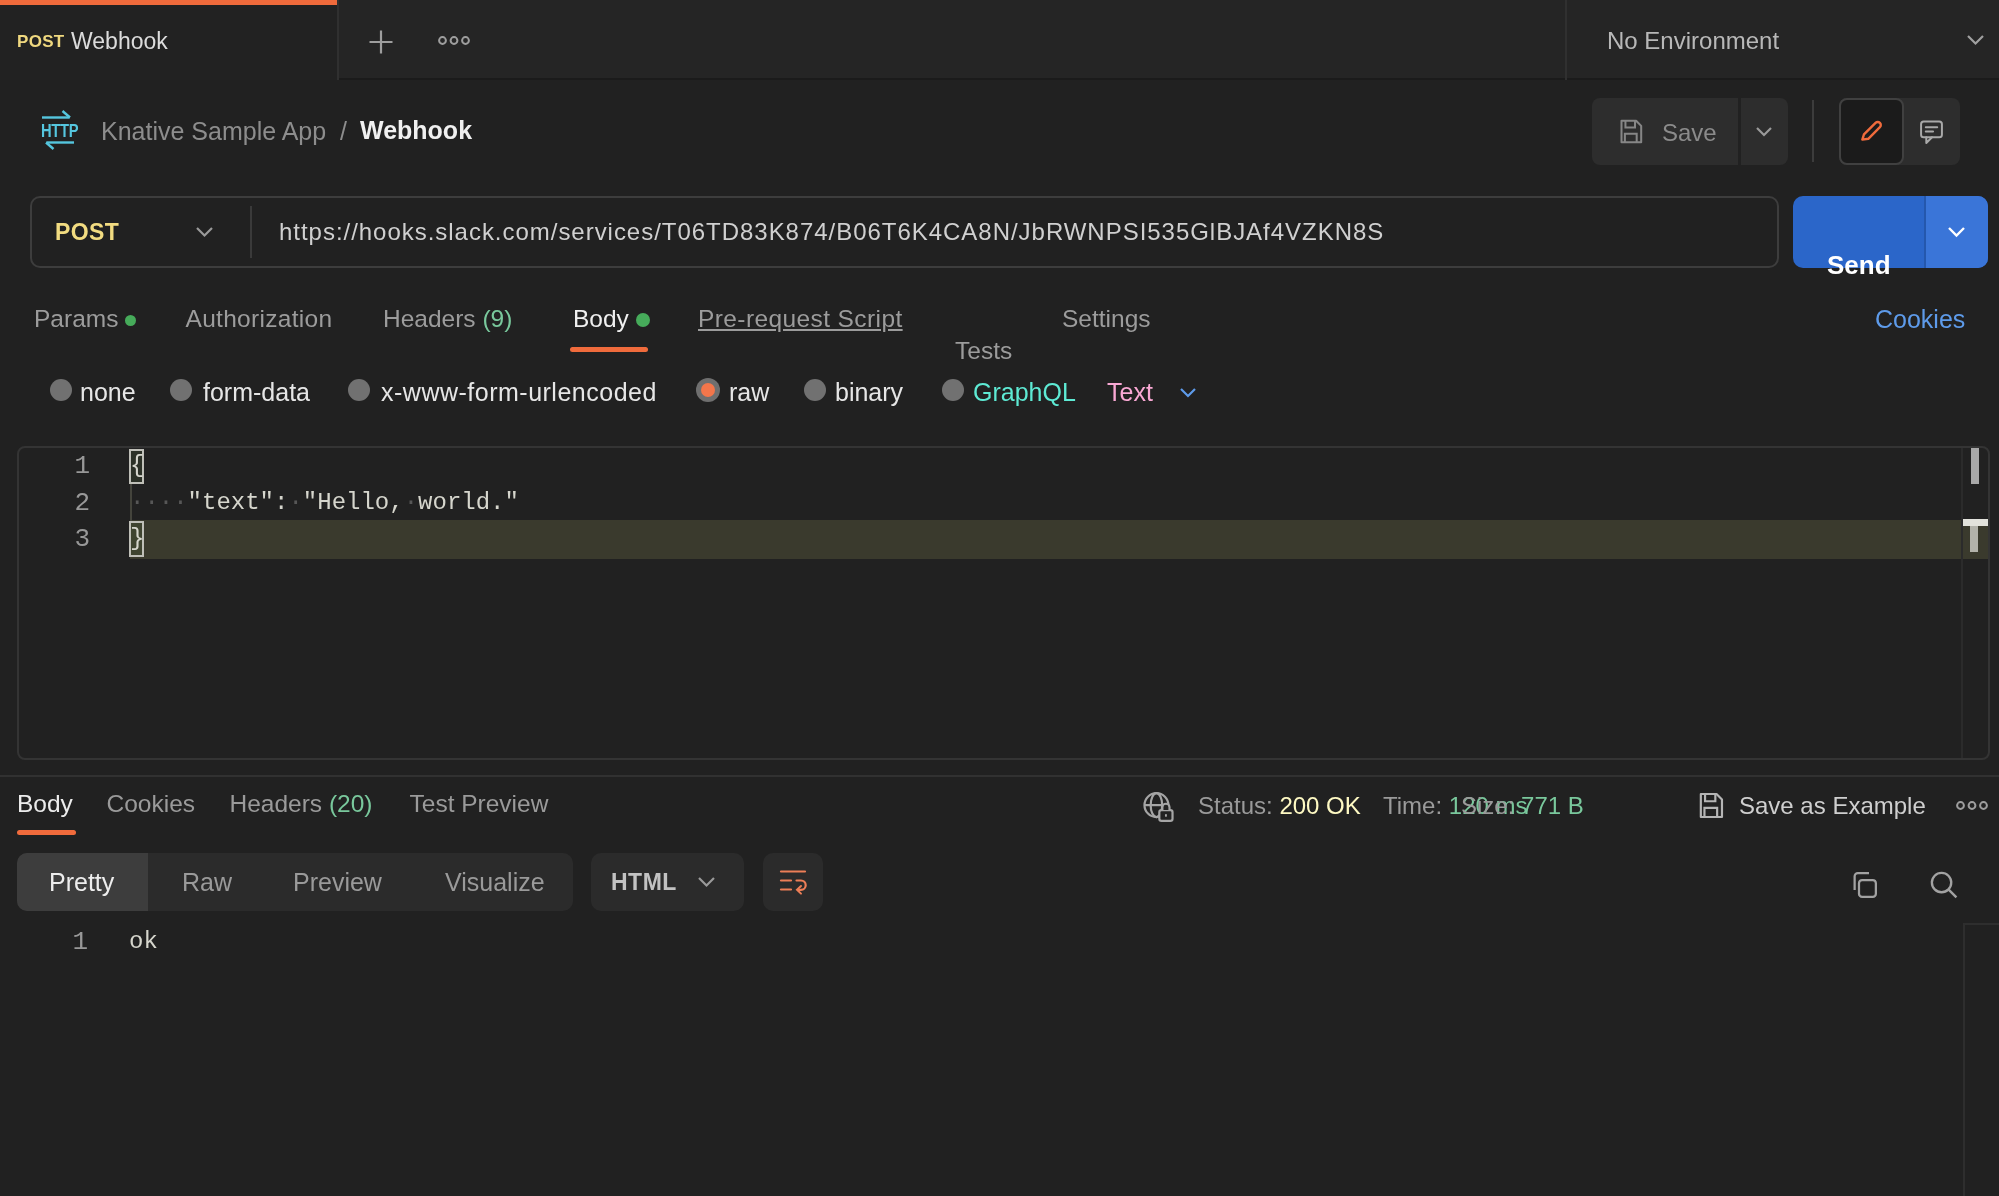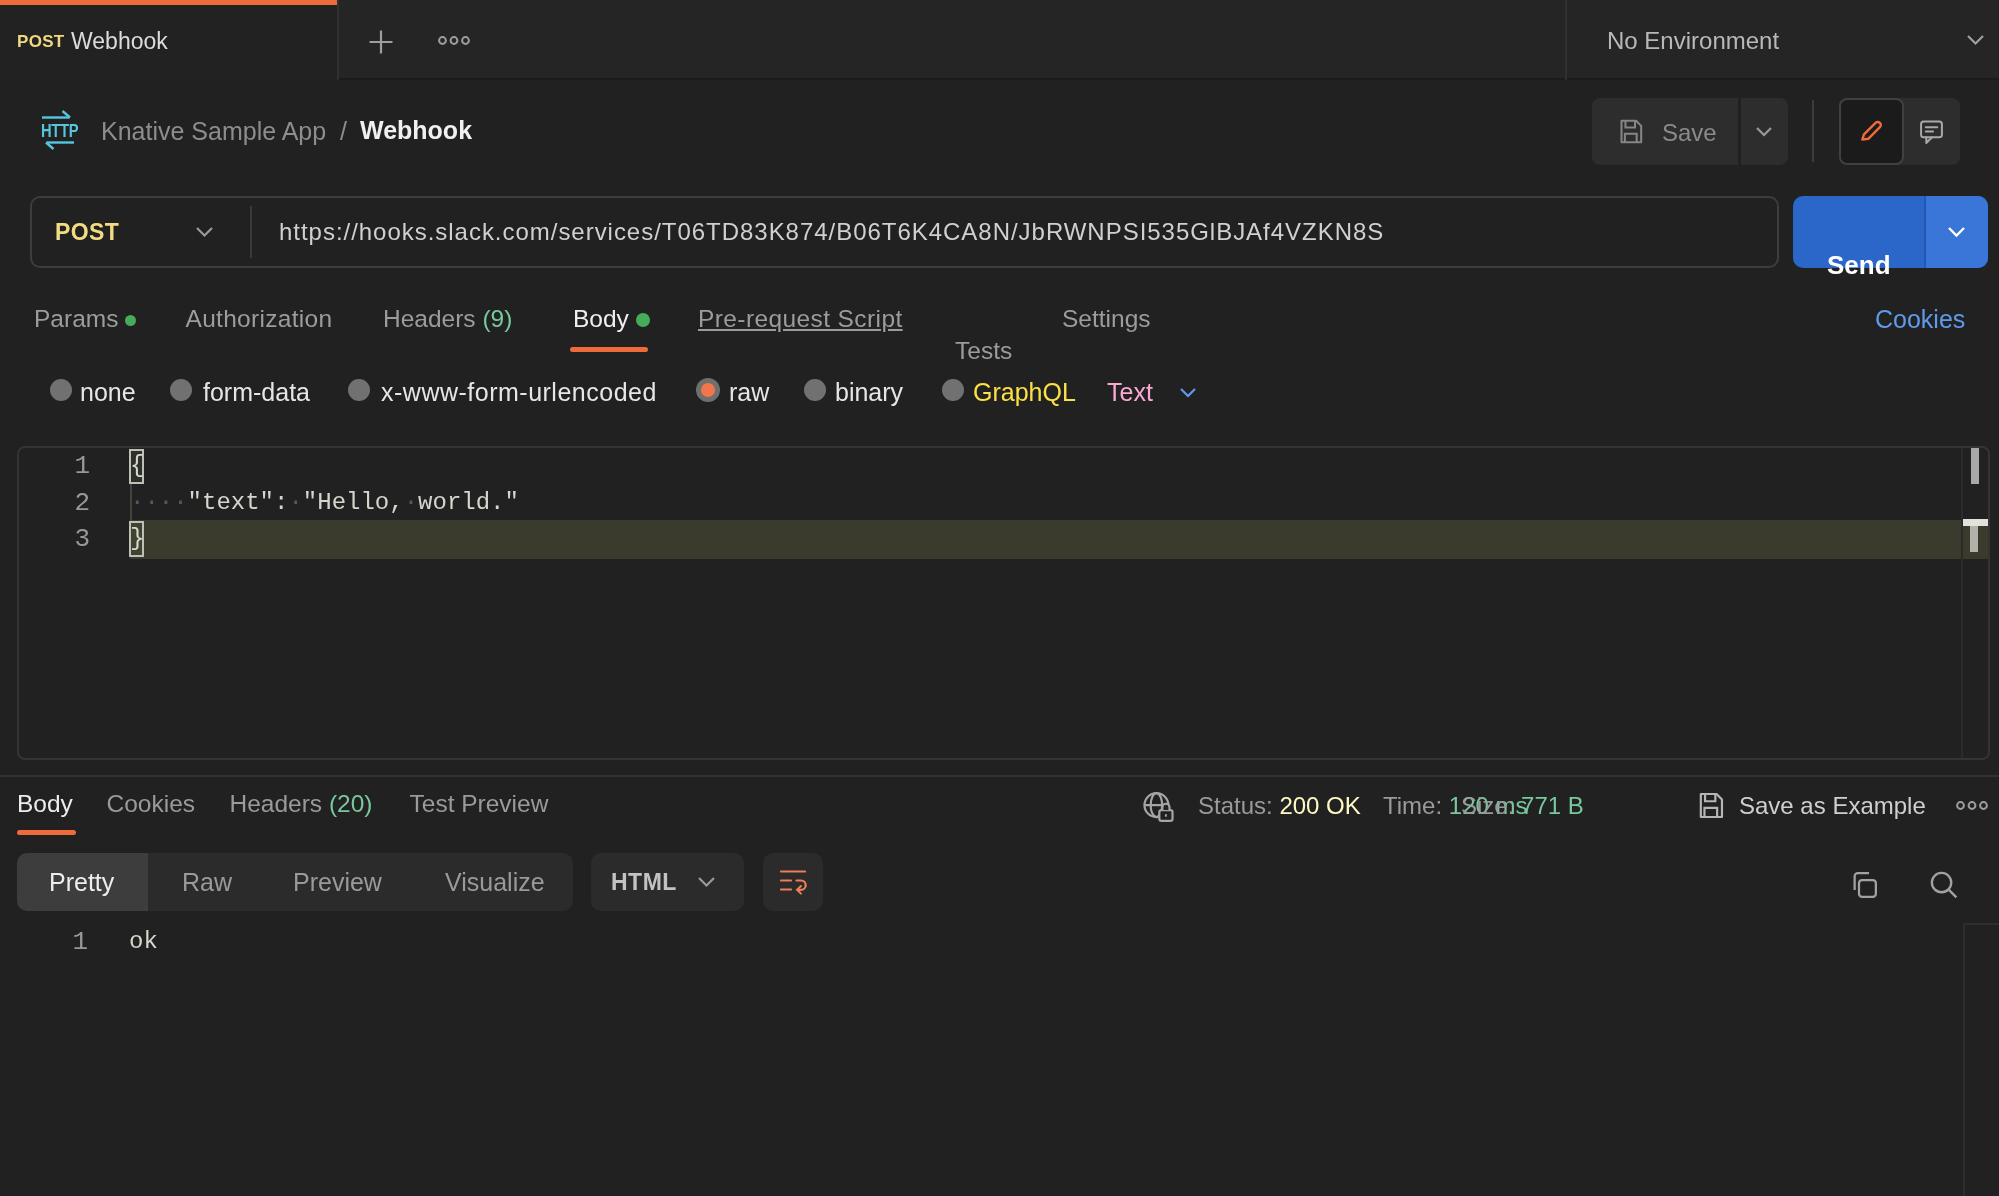--- a/index.html
+++ b/index.html
@@ -105,21 +105,21 @@
 <div class="abs" style="left:170px;top:379px;width:22px;height:22px;border-radius:50%;background:#717171;"></div>
 <div class="txt" style="left:203px;top:378px;font-size:25px;color:#e6e6e6;">form-data</div>
 <div class="abs" style="left:348px;top:379px;width:22px;height:22px;border-radius:50%;background:#717171;"></div>
 <div class="txt" style="left:381px;top:378px;font-size:25px;letter-spacing:0.5px;color:#e6e6e6;">x-www-form-urlencoded</div>
 <div class="abs" style="left:696px;top:378px;width:24px;height:24px;border-radius:50%;background:#6f6f6f;"></div>
 <div class="abs" style="left:701px;top:383px;width:14px;height:14px;border-radius:50%;background:#f3764b;"></div>
 <div class="txt" style="left:729px;top:378px;font-size:25px;color:#e6e6e6;">raw</div>
 <div class="abs" style="left:804px;top:379px;width:22px;height:22px;border-radius:50%;background:#717171;"></div>
 <div class="txt" style="left:835px;top:378px;font-size:25px;color:#e6e6e6;">binary</div>
 <div class="abs" style="left:942px;top:379px;width:22px;height:22px;border-radius:50%;background:#717171;"></div>
-<div class="txt" style="left:973px;top:378px;font-size:25px;color:#fde047;">GraphQL</div>
+<div class="txt" style="left:973px;top:378px;font-size:25px;color:#5eead4;">GraphQL</div>
 <div class="txt" style="left:1107px;top:378px;font-size:25px;font-weight:500;color:#f9a8d4;">Text</div>
 <svg class="abs" style="left:1180px;top:388px;" width="16" height="9" viewBox="0 0 16 9" fill="none" stroke="#5e9bea" stroke-width="2.2">
     <path d="M1 1 L8 8 L15 1"></path>
   </svg>
 
 <div class="abs" style="left:17px;top:446px;width:1973px;height:314px;border:2px solid #343434;border-radius:8px;"></div>
 
 <div class="abs" style="left:130px;top:520px;width:1858px;height:39px;background:#3a3a2d;"></div>
 
 <div class="abs" style="left:1961px;top:448px;width:2px;height:310px;background:#2b2b2b;"></div>

